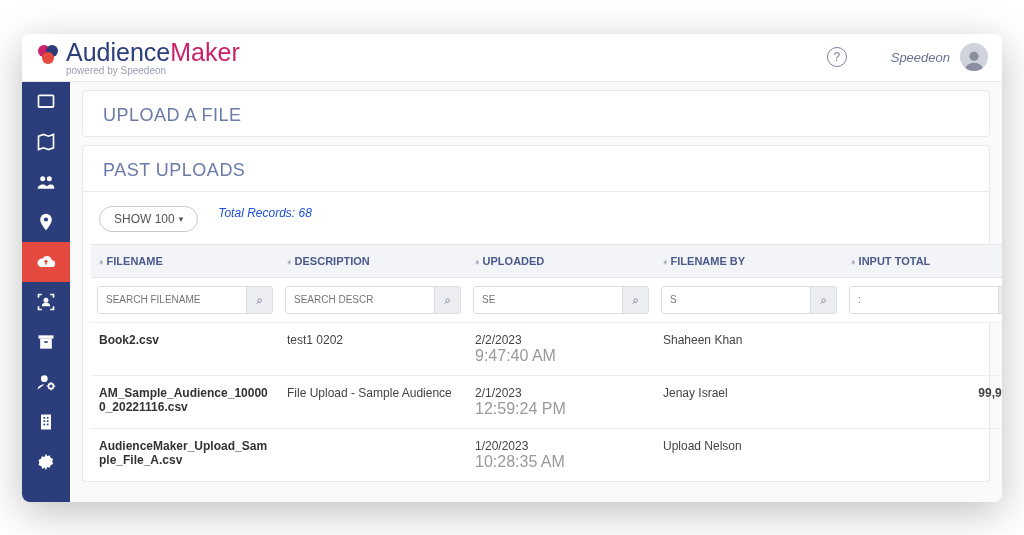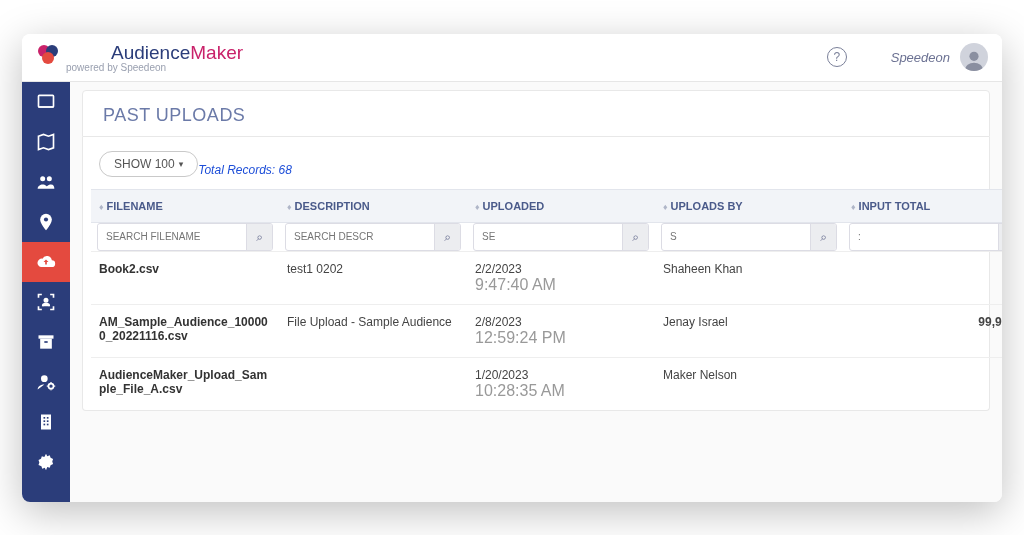--- a/index.html
+++ b/index.html
@@ -27,21 +27,21 @@
   padding: 0 14px;
   border-bottom: 1px solid #e6e6e6;
   background: #fff;
 }
 .logo {
   display: flex;
   align-items: center;
   gap: 6px;
 }
 .logo-mark { display: inline-block; }
-.logo-text { font-size: 19px; font-weight: 500; margin-left: 45px; }
+.logo-text { font-size: 25px; font-weight: 500; }
 .logo-audience { color: #2b3d7a; }
 .logo-maker { color: #c9226a; }
 .logo-sub { font-size: 10px; color: #9aa0b0; margin-top: -2px; display: block; }
 .topbar-spacer { flex: 1; }
 .help-icon {
   width: 20px; height: 20px; border: 1.5px solid #7a8099; border-radius: 50%;
   color: #7a8099; font-size: 12px; display: flex; align-items: center; justify-content: center;
   margin-right: 16px;
 }
 .username { color: #6c7293; font-style: italic; font-size: 13px; margin-right: 10px; margin-left: 28px; }
@@ -93,22 +93,22 @@
 .panel {
   margin: 0 12px 12px;
   background: #fff;
   border: 1px solid #e8e8e8;
   border-top: none;
   border-radius: 0 0 4px 4px;
   padding: 14px 8px 0;
 }
 .controls {
   display: flex;
-  align-items: flex-end;
-  gap: 0;
+  align-items: flex-start;
+  gap: 20px;
   padding: 0 8px 12px;
 }
 .show-btn {
   border: 1px solid #c9c9c9;
   background: #fff;
   border-radius: 16px;
   padding: 5px 14px;
   font-size: 12px;
   color: #555;
   cursor: pointer;
@@ -128,21 +128,21 @@
   font-size: 11px;
   font-weight: 600;
   text-align: left;
   padding: 10px 8px;
   border-top: 1px solid #e2e5ec;
   border-bottom: 1px solid #e2e5ec;
   white-space: nowrap;
 }
 thead th .sort { color: #b0b6c8; font-size: 9px; margin-right: 3px; cursor: pointer; }
 .search-row td {
-  padding: 0 6px;
+  padding: 8px 6px;
   background: #fff;
 }
 .search-cell {
   display: flex;
   align-items: center;
   border: 1px solid #dcdce4;
   border-radius: 3px;
   overflow: hidden;
 }
 .search-cell input {
@@ -273,20 +273,21 @@
         </div>
       <div class="nav-item">
           <svg viewBox="0 0 24 24" fill="#fff">
             <circle cx="12" cy="12" r="3" fill="#2b3d7a"></circle>
             <path d="M12 2l1.5 3 3-1 1 3 3 1.5-1 3 1 3-3 1.5-1 3-3-1L12 22l-1.5-3-3 1-1-3L3 15.5l1-3-1-3L6 8l1-3 3 1z"></path>
           </svg>
         </div>
     </div>
 
     <div class="main">
+      <div class="section-header collapsed">UPLOAD A FILE</div>
       <div class="section-header">PAST UPLOADS</div>
 
       <div class="panel">
         <div class="controls">
           <button class="show-btn">
               <span>SHOW 100</span>
             </button>
           <span class="total-records">Total Records: 68</span>
         </div>
 
@@ -296,21 +297,21 @@
               <col style="width:16%">
               <col style="width:10%">
               <col style="width:10%">
               <col style="width:9%">
           </colgroup>
           <thead>
             <tr>
               <th><span class="sort">♦</span><span>FILENAME</span></th>
               <th><span class="sort">♦</span><span>DESCRIPTION</span></th>
               <th><span class="sort">♦</span><span>UPLOADED</span></th>
-              <th><span class="sort">♦</span><span>UPLOADS BY</span></th>
+              <th><span class="sort">♦</span><span>FILENAME BY</span></th>
               <th><span class="sort">♦</span><span>INPUT TOTAL</span></th>
 
             </tr>
           </thead>
           <tbody>
             <tr class="search-row">
               <td>
                   <div class="search-cell">
                     <input placeholder="SEARCH FILENAME" style="">
                     <span class="mag">⌕</span>
@@ -348,31 +349,31 @@
               <td>test1 0202</td>
               <td><span>2/2/2023</span><span class="time-sub">9:47:40 AM</span></td>
               <td>Shaheen Khan</td>
               <td class="num">2</td>
 
             </tr>
 
             <tr class="data-row">
               <td class="filename">AM_Sample_Audience_100000_20221116.csv</td>
               <td>File Upload - Sample Audience</td>
-              <td><span>2/8/2023</span><span class="time-sub">12:59:24 PM</span></td>
+              <td><span>2/1/2023</span><span class="time-sub">12:59:24 PM</span></td>
               <td>Jenay Israel</td>
               <td class="num">99,999</td>
 
             </tr>
 
             <tr class="data-row">
               <td class="filename">AudienceMaker_Upload_Sample_File_A.csv</td>
               <td></td>
               <td><span>1/20/2023</span><span class="time-sub">10:28:35 AM</span></td>
-              <td>Maker Nelson</td>
+              <td>Upload Nelson</td>
               <td class="num"></td>
 
             </tr>
 
           </tbody>
         </table>
       </div>
     </div>
   </div>
 </div>

